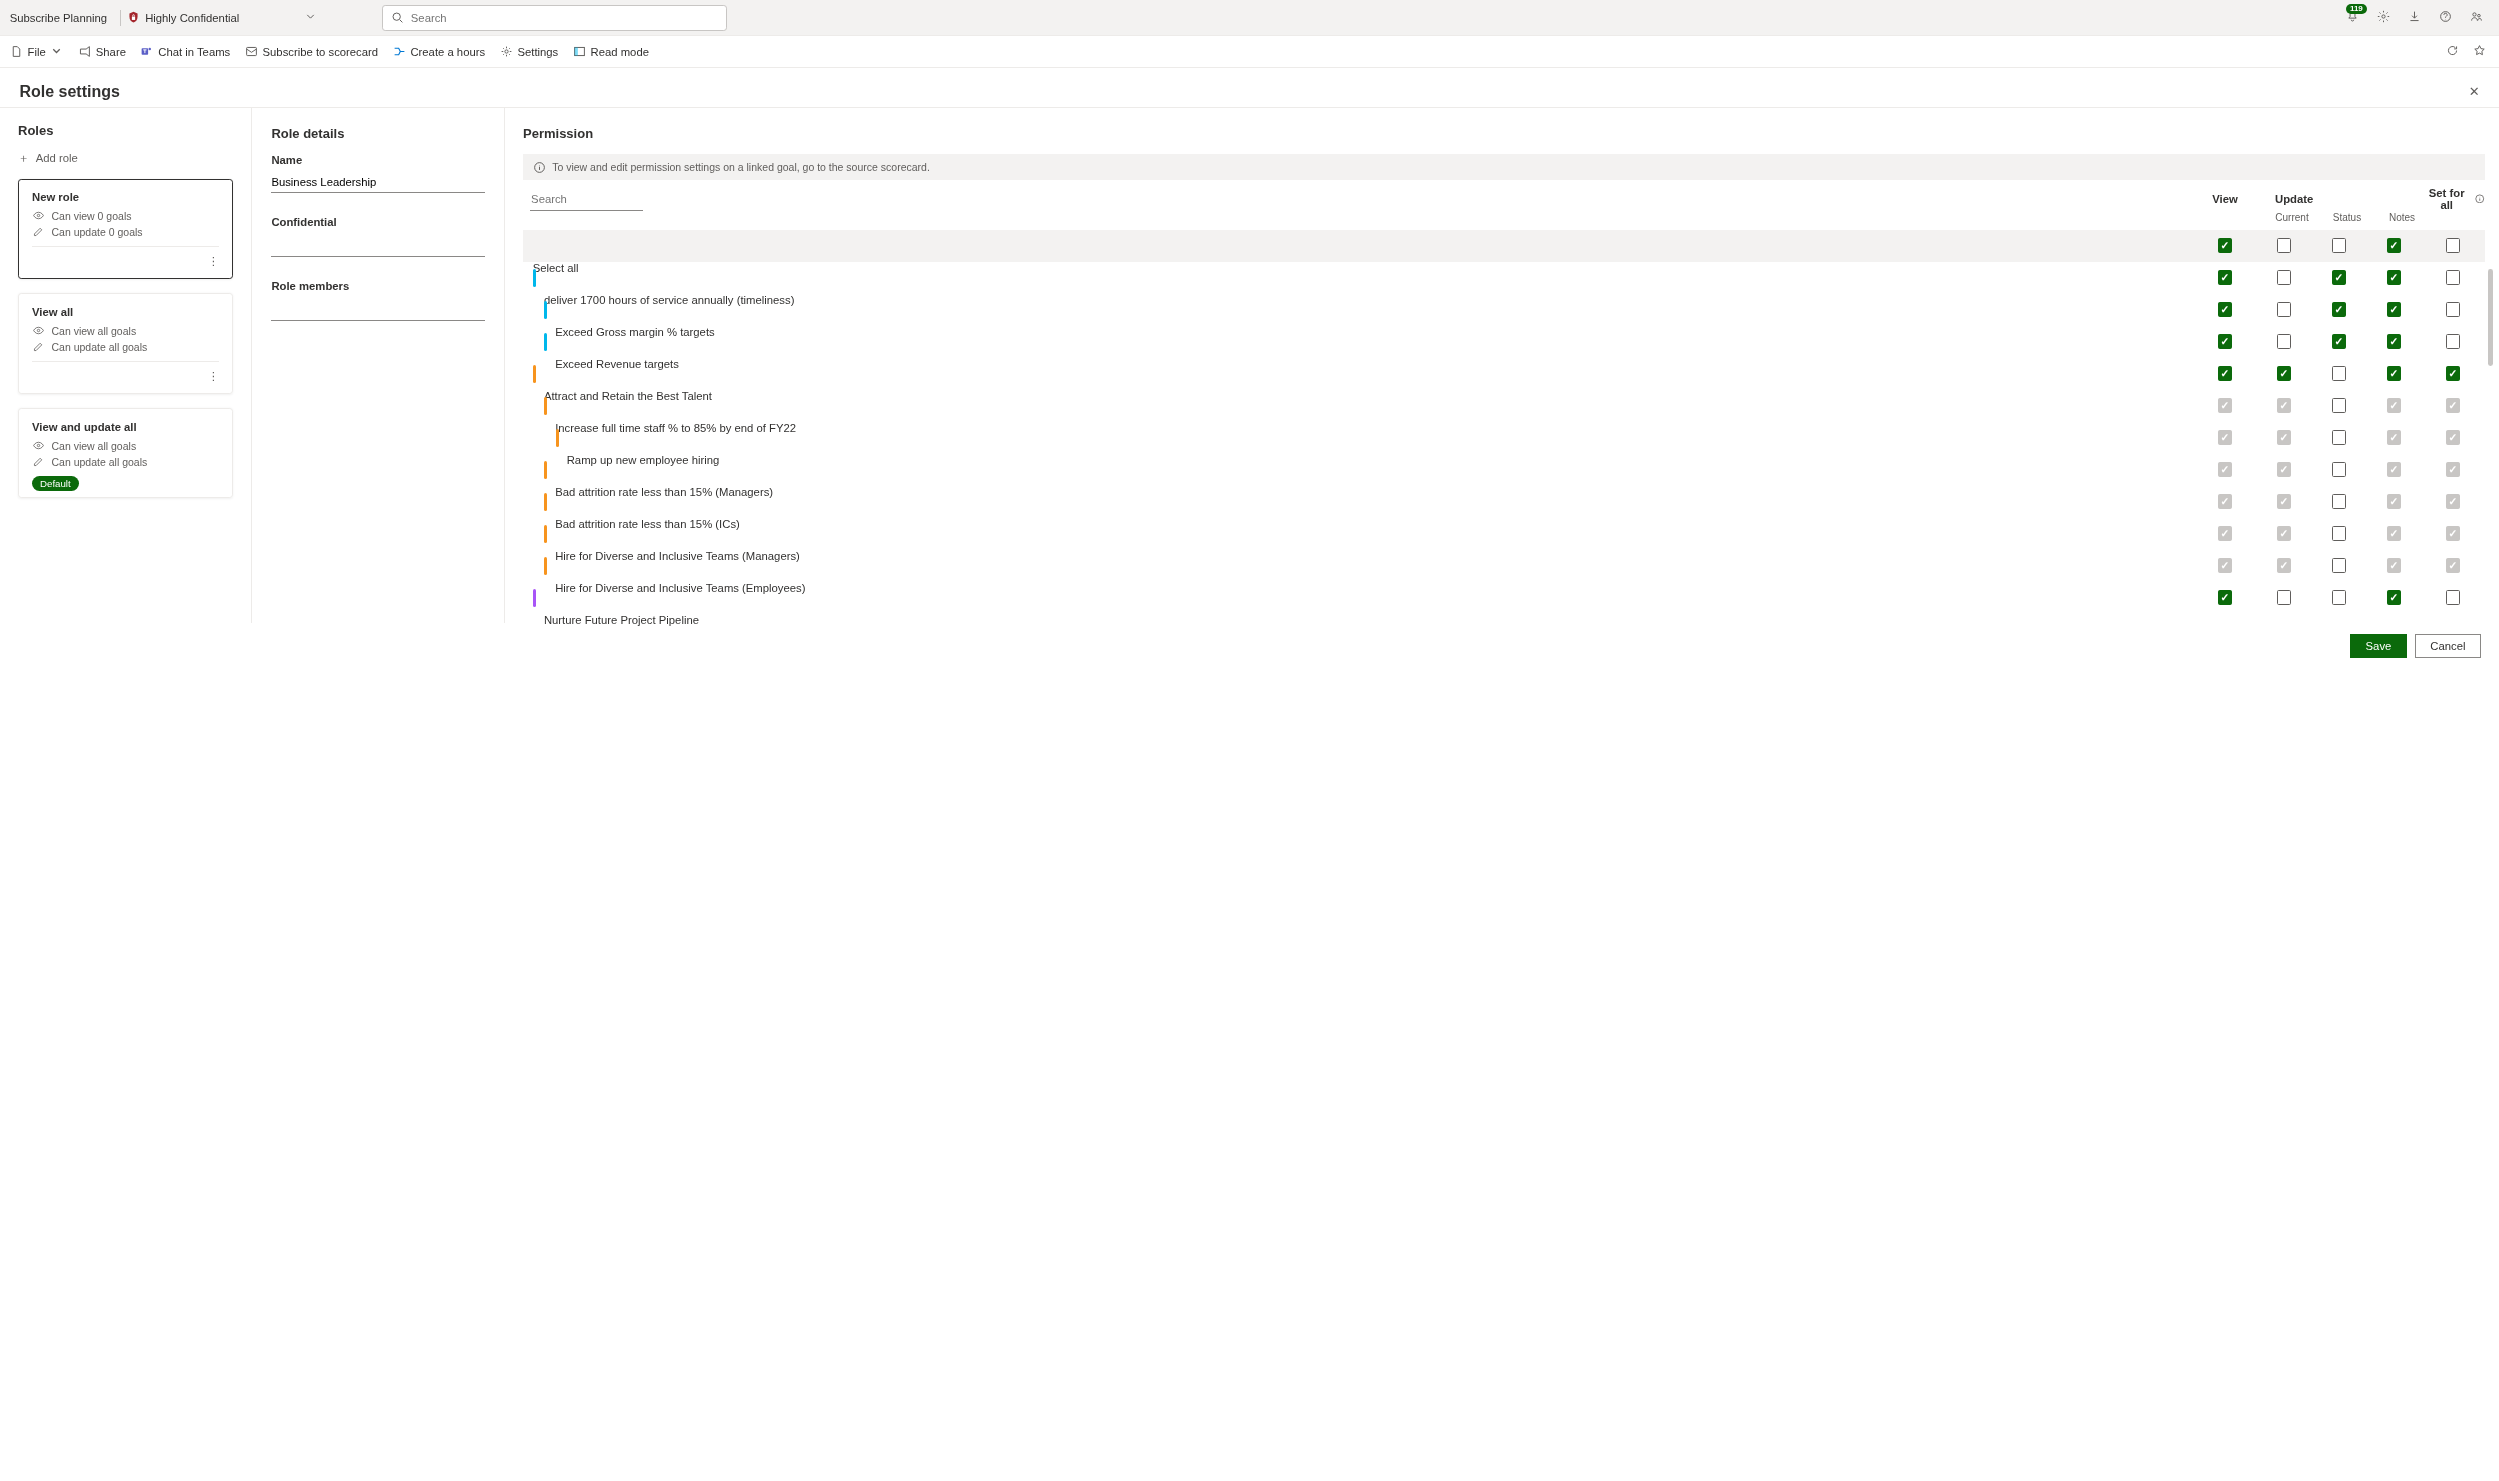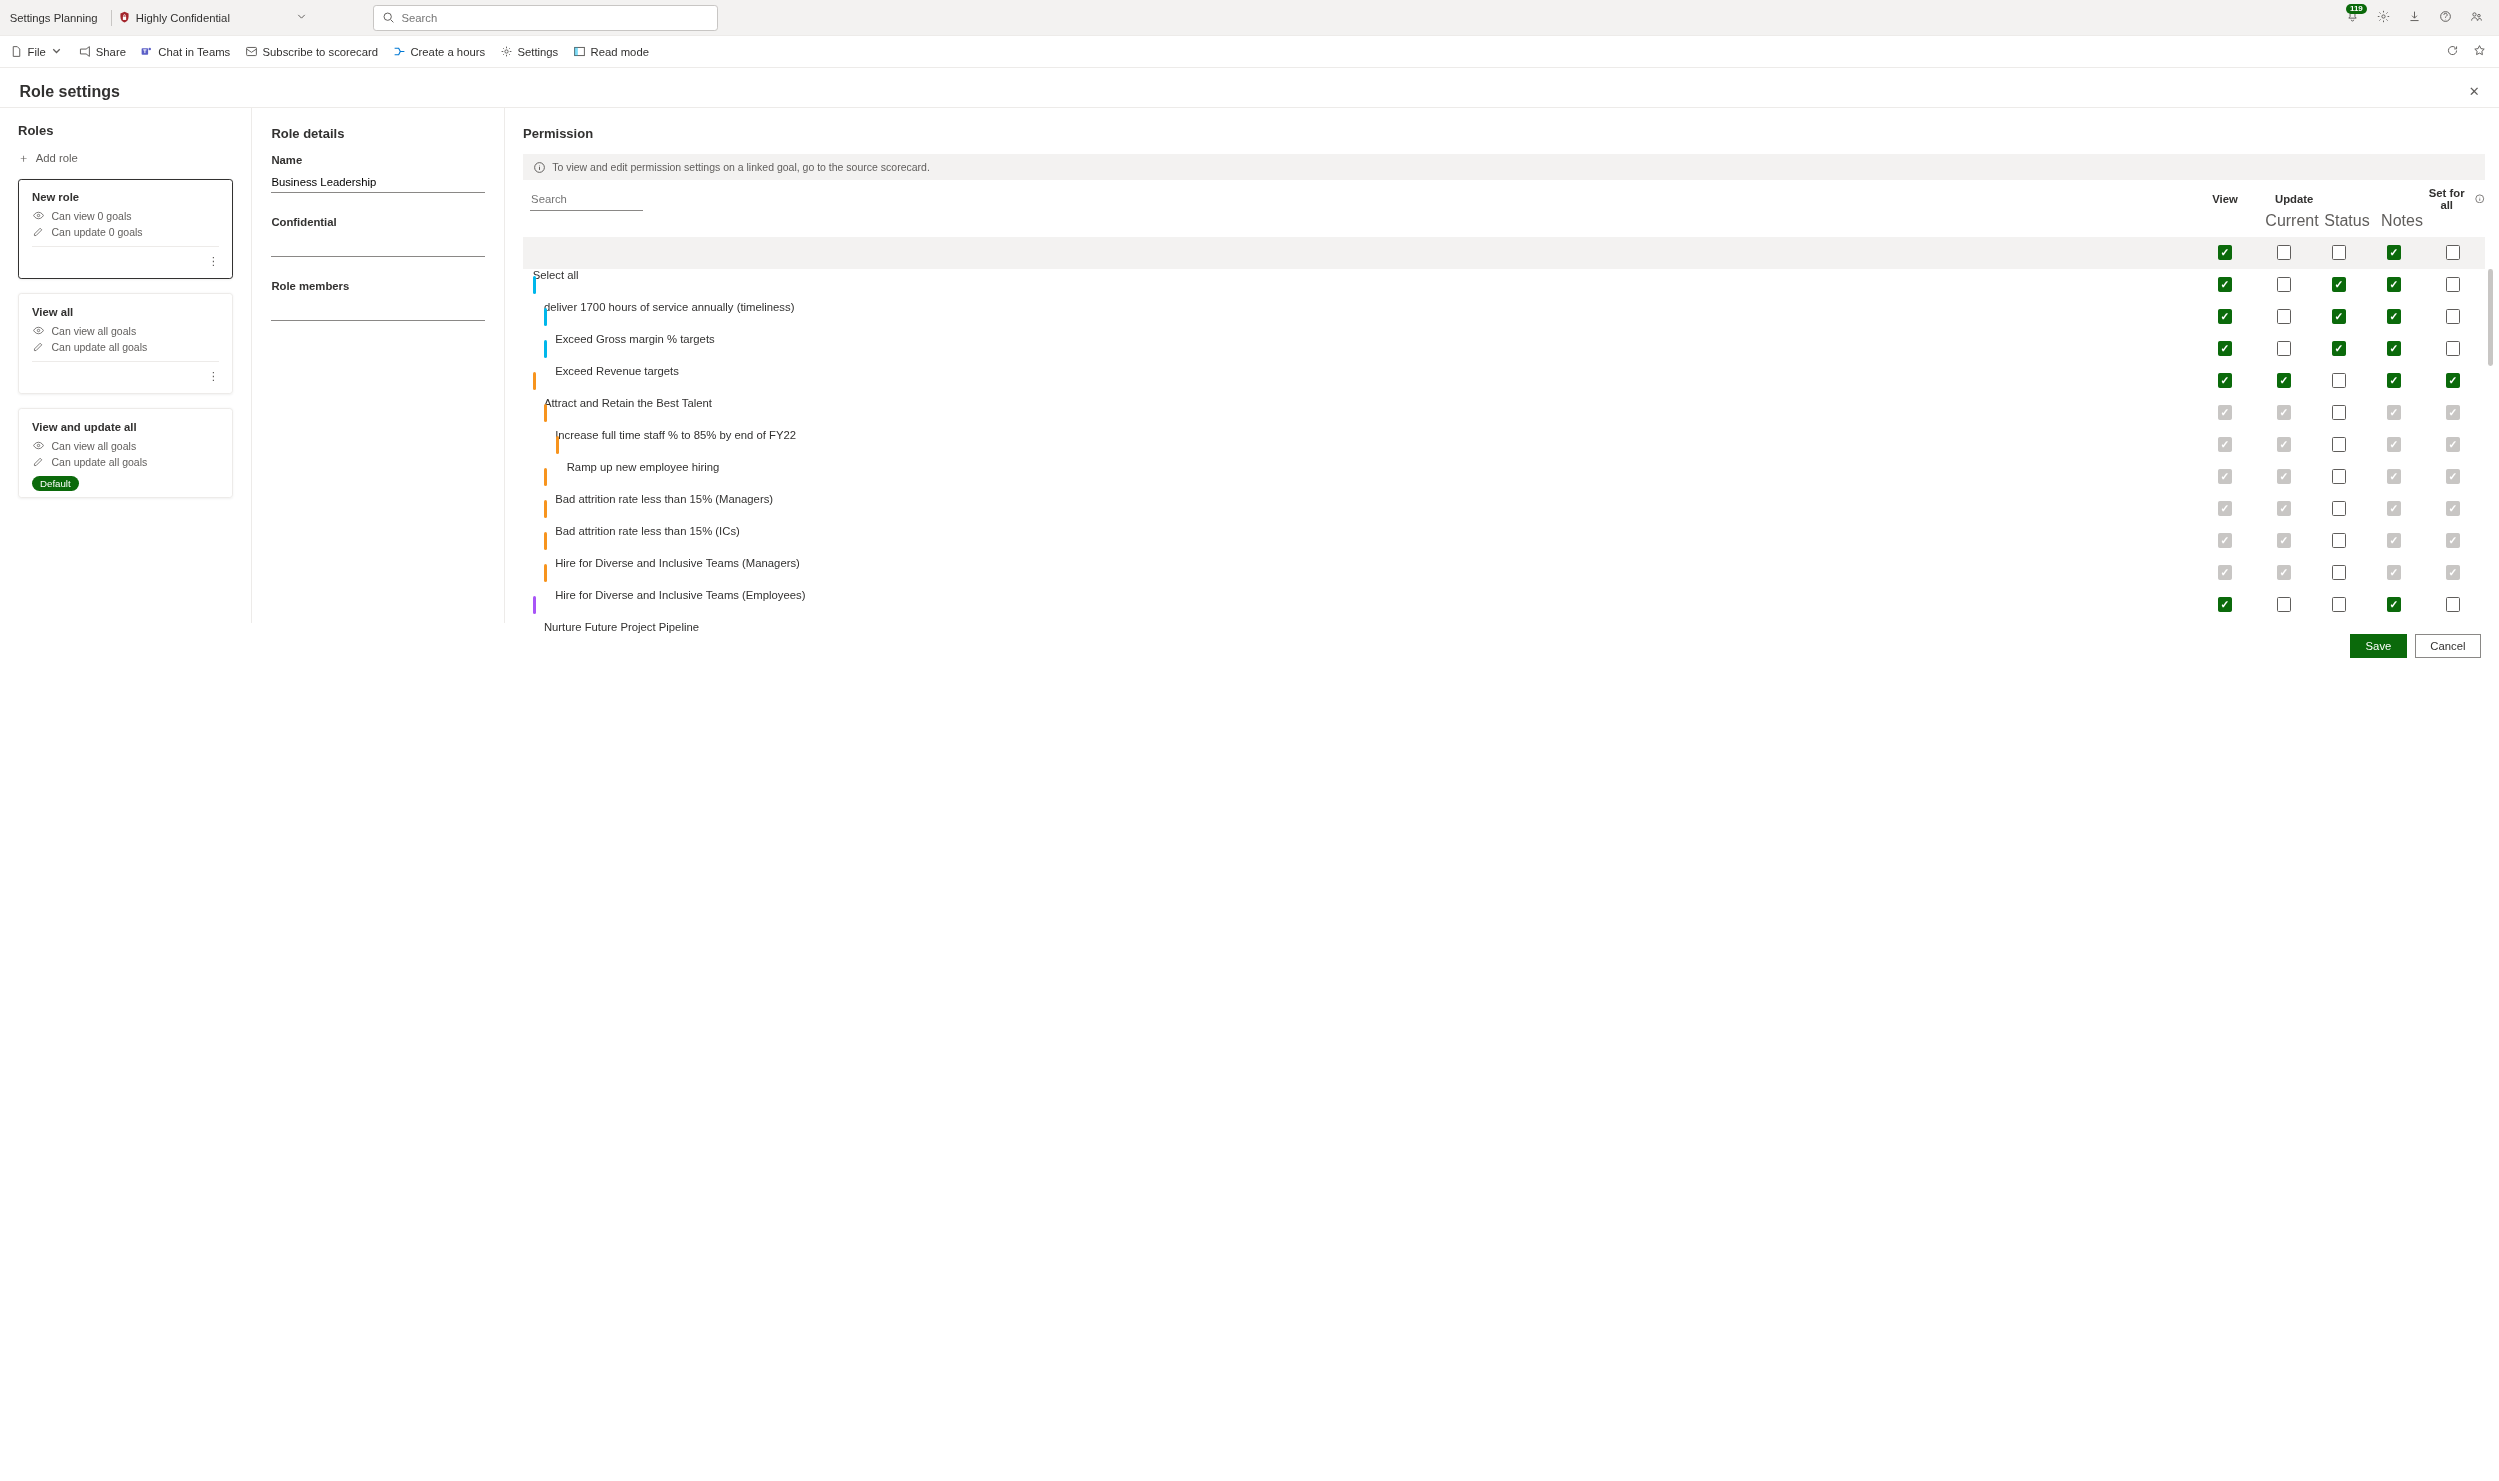--- a/index.html
+++ b/index.html
@@ -58,21 +58,21 @@
 .perm-banner { background: #f3f2f1; color: #605e5c; font-size: 10.5px; padding: 6.5px 9.7px; display: flex; align-items: flex-start; gap: 6.5px; margin-bottom: 0; margin-right: 9.7px; }
 .perm-head-row { display: flex; align-items: flex-end; padding: 6.5px 9.7px 0 6.5px; border-bottom: none; }
 .perm-search { border: none; border-bottom: 0.8px solid #8a8886; outline: none; padding: 3.2px 1.6px 4.8px; width: 113px; margin-right: auto; font-size: 11.3px; }
 .perm-col-h { font-size: 11.3px; font-weight: 600; text-align: center; }
 .perm-cols { display: flex; gap: 0; align-items: center; }
 .perm-col { width: 55px; text-align: center; }
 .perm-col.wide { width: 63px; }
 .perm-col.setfor { width: 63px; }
 .update-hdr { display: flex; align-items: flex-end; gap: 17px; }
 .perm-sub-row { display: flex; justify-content: flex-end; padding: 1.6px 9.7px 6.5px 6.5px; }
-.perm-sub-row .perm-col { width: 55px; font-size: 16px; color: #605e5c; }
+.perm-sub-row .perm-col { width: 55px; font-size: 10px; color: #605e5c; }
 
 
 .goal-table { margin-right: 9.7px; }
 .goal-row { display: flex; align-items: center; height: 32px; padding-left: 6.5px; border-bottom: none; }
 .goal-row.select-all { background: #f3f2f1; }
 .goal-row .g-indent { display: flex; align-items: center; }
 .goal-row .g-bar { width: 3.2px; height: 18px; border-radius: 1.6px; margin-right: 8px; }
 .goal-row .g-label { flex: 1; font-size: 11.3px; margin-top: 44px; }
 .goal-row .g-cells { display: flex; }
 .goal-row .g-cell { width: 55px; display: flex; justify-content: center; align-items: center; }
@@ -92,21 +92,21 @@
 .btn.primary { background: #0b6a0b; color: #fff; }
 .btn.secondary { background: #fff; color: #323130; border: 0.8px solid #8a8886; }
 
 .icon16 { width: 13px; height: 13px; display: inline-block; }
 .scroll-ind { position: absolute; right: 1.6px; top: 161px; width: 4.8px; height: 97px; background: #c8c6c4; border-radius: 2.4px; }
 </style>
 </head>
 <body>
 
 <div class="top-bar">
-  <span class="brand">Settings Planning</span>
+  <span class="brand">Subscribe Planning</span>
   <span class="divider-v"></span>
   <span class="sensitivity">
     <svg viewBox="0 0 16 16" fill="none">
         <path d="M8 1l5 2v4c0 4-2.5 6.5-5 7-2.5-.5-5-3-5-7V3l5-2z" fill="#a4262c"></path>
         <rect x="6" y="7" width="4" height="4" fill="#fff"></rect>
         <path d="M7 7V5.5a1 1 0 012 0V7" stroke="#fff" stroke-width="1"></path>
       </svg>
     <span>Highly Confidential</span>
   </span>
   <span class="chev">

